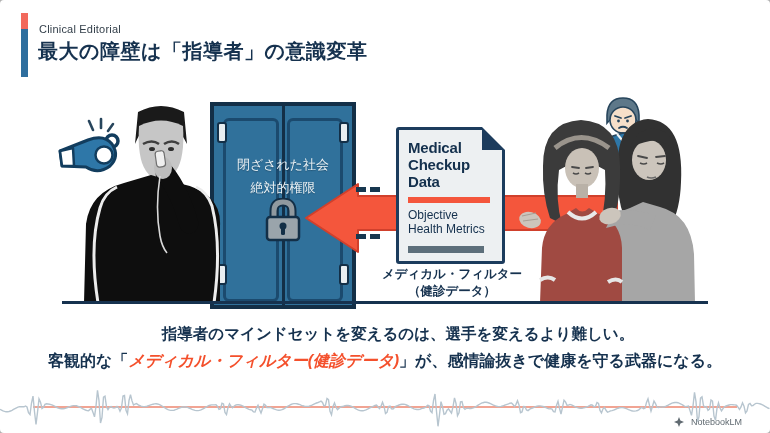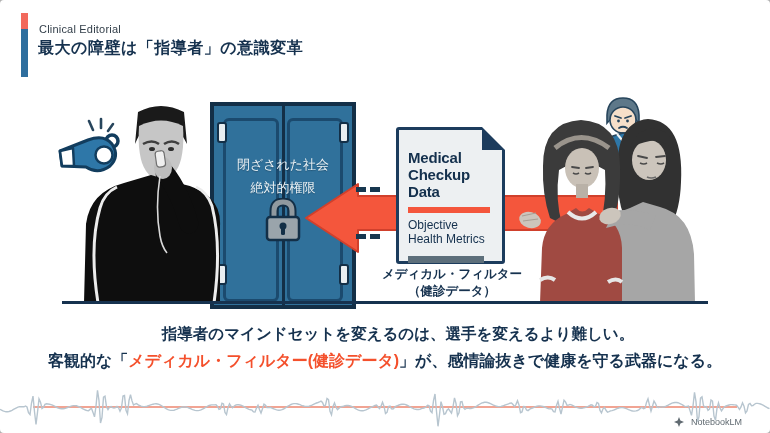--- a/index.html
+++ b/index.html
@@ -4,54 +4,54 @@
 <style>
   html,body{margin:0;padding:0;background:#b0b0b0;}
   body{font-family:"Liberation Sans","DejaVu Sans",sans-serif;}
   .stage{position:relative;width:770px;height:433px;background:#ffffff;border-radius:4px;overflow:hidden;margin:0 auto;}
 
   
   .accent-bar{position:absolute;left:21px;top:13px;width:7px;height:64px;}
   .accent-bar .seg-red{width:100%;height:16px;background:var(--bar_red);}
   .accent-bar .seg-blue{width:100%;height:48px;background:var(--bar_blue);}
   .eyebrow{position:absolute;left:39px;top:23px;font-size:11px;color:#323e49;letter-spacing:.2px;}
-  .page-title{position:absolute;left:38px;top:38px;font-size:16px;font-weight:bold;color:var(--navy);letter-spacing:.5px;}
+  .page-title{position:absolute;left:38px;top:38px;font-size:20px;font-weight:bold;color:var(--navy);letter-spacing:.5px;}
 
   
   .illu{position:absolute;left:0;top:0;width:770px;height:433px;}
   .baseline{position:absolute;left:62px;top:301px;width:646px;height:3px;background:var(--navy);z-index:7;}
 
   .door{position:absolute;left:210px;top:102px;width:146px;height:207px;background:var(--door_blue);border:4px solid #132f47;box-sizing:border-box;z-index:2;}
   .door-seam{position:absolute;left:50%;top:0;width:3px;height:100%;margin-left:-1px;background:#132f47;}
   .door-panel{position:absolute;top:12px;width:50px;height:178px;border:3px solid #1b4a6e;border-radius:6px;}
   .door-panel.pl{left:9px;} .door-panel.pr{right:9px;}
   .door-hinge{position:absolute;width:6px;height:17px;background:#e9eef1;border:2px solid #132f47;border-radius:3px;}
   .door-sign{position:absolute;left:0;top:48px;width:100%;text-align:center;color:#eef4f7;font-weight:normal;font-size:13px;line-height:1.75;z-index:3;text-shadow:0 1px 1px rgba(0,0,0,.25);}
   .lock{position:absolute;left:50%;top:92px;transform:translateX(-50%);z-index:4;}
 
   .whistle{position:absolute;left:52px;top:116px;z-index:3;}
   .coach{position:absolute;left:76px;top:96px;z-index:3;}
   .arrow{position:absolute;left:300px;top:178px;z-index:4;}
 
-  .doc{position:absolute;left:396px;top:127px;width:109px;height:137px;background:#edf0f2;border:3px solid #1c3c5d;border-radius:3px;box-sizing:border-box;z-index:5;padding:20px 9px;}
+  .doc{position:absolute;left:396px;top:127px;width:109px;height:137px;background:#edf0f2;border:3px solid #1c3c5d;border-radius:3px;box-sizing:border-box;z-index:5;padding:10px 9px;}
   .doc-fold{position:absolute;top:-3px;right:-3px;width:0;height:0;border-style:solid;border-width:0 23px 23px 0;border-color:#ffffff #ffffff #1c3c5d #1c3c5d;}
   .doc-title{font-size:15px;font-weight:bold;color:#14304d;line-height:1.12;letter-spacing:-.2px;}
   .doc-bar-red{width:82px;height:6px;background:var(--accent_red);margin:7px 0 6px 0;}
   .doc-sub{font-size:12px;font-weight:normal;color:#14304d;line-height:1.15;}
   .doc-bar-gray{width:76px;height:7px;background:var(--gray_bar);margin-top:9px;}
   .doc-caption{position:absolute;left:376px;top:266px;width:152px;text-align:center;font-size:12.5px;font-weight:bold;color:var(--navy);line-height:1.35;z-index:5;}
 
   .people{position:absolute;left:510px;top:112px;z-index:6;}
   .worried{position:absolute;left:597px;top:95px;z-index:6;}
 
   
   .summary{position:absolute;left:0;top:324px;width:770px;text-align:center;color:var(--navy);font-weight:bold;z-index:8;}
   .summary .l1{font-size:15.5px;padding-left:26px;}
   .summary .l2{font-size:16px;margin-top:6px;}
-  .summary .hl{color:var(--accent_orange_text);}
+  .summary .hl{color:var(--accent_orange_text);font-style:italic;}
 
   
   .waveband{position:absolute;left:0;top:383px;width:770px;height:50px;z-index:1;}
   .brand{position:absolute;right:28px;bottom:6px;display:flex;align-items:center;gap:7px;color:#606a71;font-size:9px;z-index:9;}
 </style>
 </head>
 <body>
 
 <div class="stage">
 

